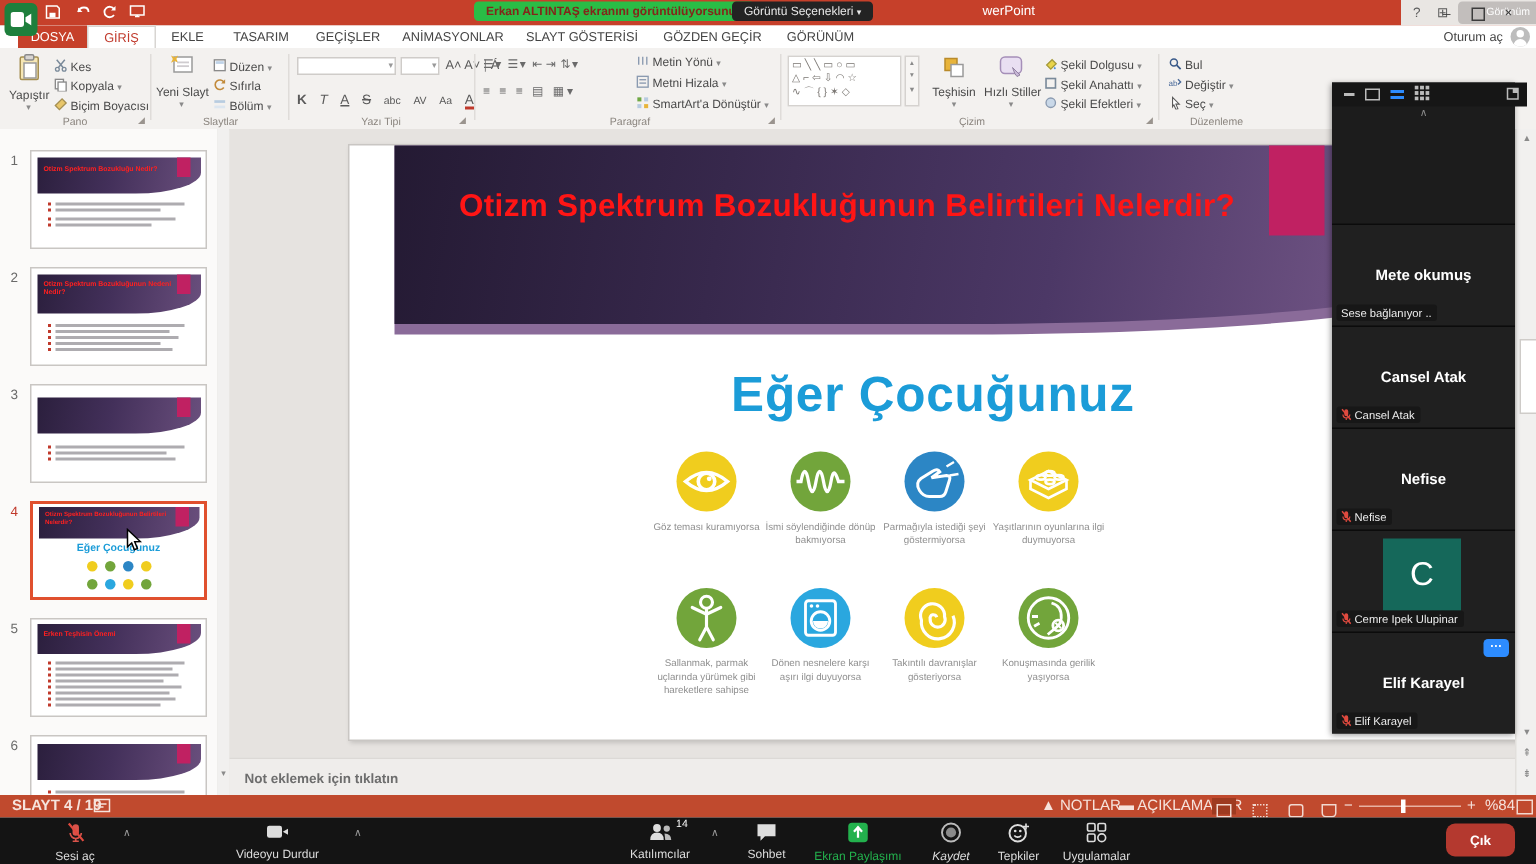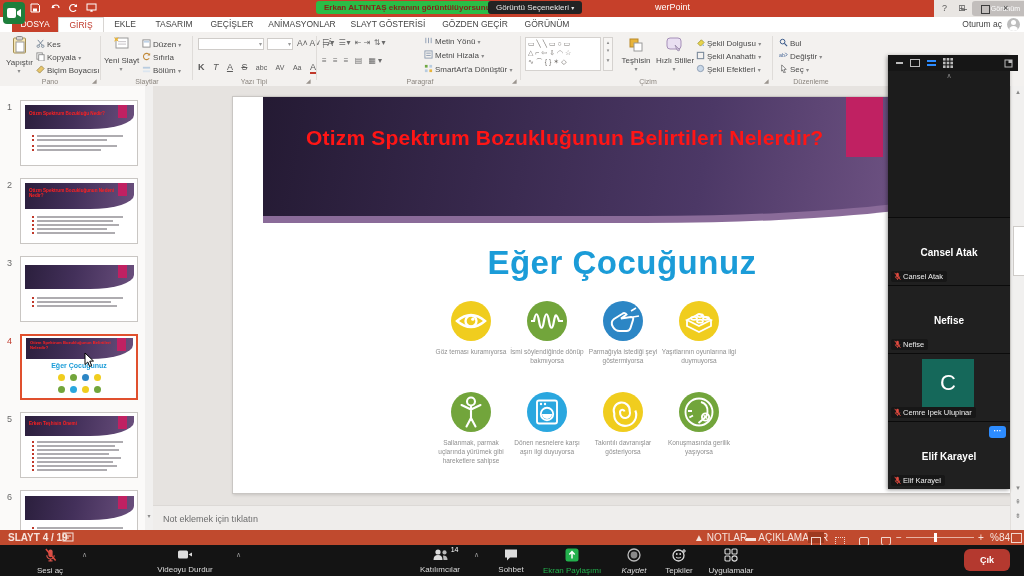--- a/index.html
+++ b/index.html
@@ -82,21 +82,21 @@
     font-size:21px;line-height:1.45;letter-spacing:.2px;}
   #slide-sub{position:absolute;left:0;top:147px;width:778px;text-align:center;color:#1B9CD8;
     font-weight:bold;font-size:33px;letter-spacing:.5px;}
   .icell{position:absolute;width:76px;text-align:center;}
   .icircle{width:40px;height:40px;border-radius:50%;margin:0 auto;display:flex;align-items:center;justify-content:center;}
   .icap{margin-top:7px;font-size:6.5px;line-height:1.35;color:#8F8F8F;}
   .c-yellow{background:#F0CD1E;} .c-green{background:#72A53B;} .c-blue{background:#2C86C5;} .c-cyan{background:#2AA7DF;}
 
   
   #notesbar{position:absolute;left:153px;top:505px;width:871px;height:25px;background:#EFEDEB;border-top:1px solid #DCD9D6;}
-  #notesbar .ph{position:absolute;left:10px;top:8px;font-size:9px;color:#6d6d6d;}
+  #notesbar .ph{position:absolute;left:10px;top:8px;font-size:9px;color:#6d6d6d;font-weight:bold;}
 
   
   #pptscroll{position:absolute;left:1010px;top:86px;width:14px;height:444px;background:#F1F0EF;border-left:1px solid #E2DFDC;}
   .scr{position:absolute;left:0;width:14px;text-align:center;font-size:7px;color:#8a8a8a;}
   #scr-thumb{position:absolute;left:2px;top:140px;width:10px;height:48px;background:#fff;border:1px solid #CfCCC9;}
 
   
   #statusbar{position:absolute;left:0;top:530px;width:1024px;height:15px;background:#C04A2E;color:#fff;}
   .sb{position:absolute;top:0;font-size:10px;line-height:15px;color:#F6E3DC;}
   .sb-viewbtn{position:absolute;top:2px;width:16px;height:11px;text-align:center;}
@@ -657,20 +657,26 @@
           </svg></span>
       <span style="margin-left:auto;margin-right:5px;">
         <svg width="9" height="9" viewBox="0 0 9 9">
             <rect x="1" y="1" width="7" height="7" fill="none" stroke="#bbb"></rect>
             <rect x="4.5" y="1" width="3.5" height="3" fill="#bbb"></rect>
           </svg></span>
     </div>
     <div id="vp-chevron">∧</div>
 
 
+    <div class="vtile" style="top:94px;">
+      <div class="vname">Mete okumuş</div>
+      <div class="vlabel">
+        <span>Sese bağlanıyor ..</span>
+      </div>
+    </div>
 
     <div class="vtile" style="top:162px;">
       <div class="vname">Cansel Atak</div>
       <div class="vlabel">
         <svg class="mic-off" viewBox="0 0 8 10">
             <path d="M4 .8 a1.5 1.5 0 0 1 1.5 1.5 v2.4 a1.5 1.5 0 0 1 -3 0 V2.3 A1.5 1.5 0 0 1 4 .8z" fill="#E04A3F"></path>
             <path d="M1.5 4.8 a2.6 2.6 0 0 0 5.2 0 M4 7.4 v1.6" fill="none" stroke="#E04A3F" stroke-width=".9"></path>
             <path d="M.8.8 l6.6 8" stroke="#E04A3F" stroke-width="1.1"></path>
           </svg>
         <span>Cansel Atak</span>

